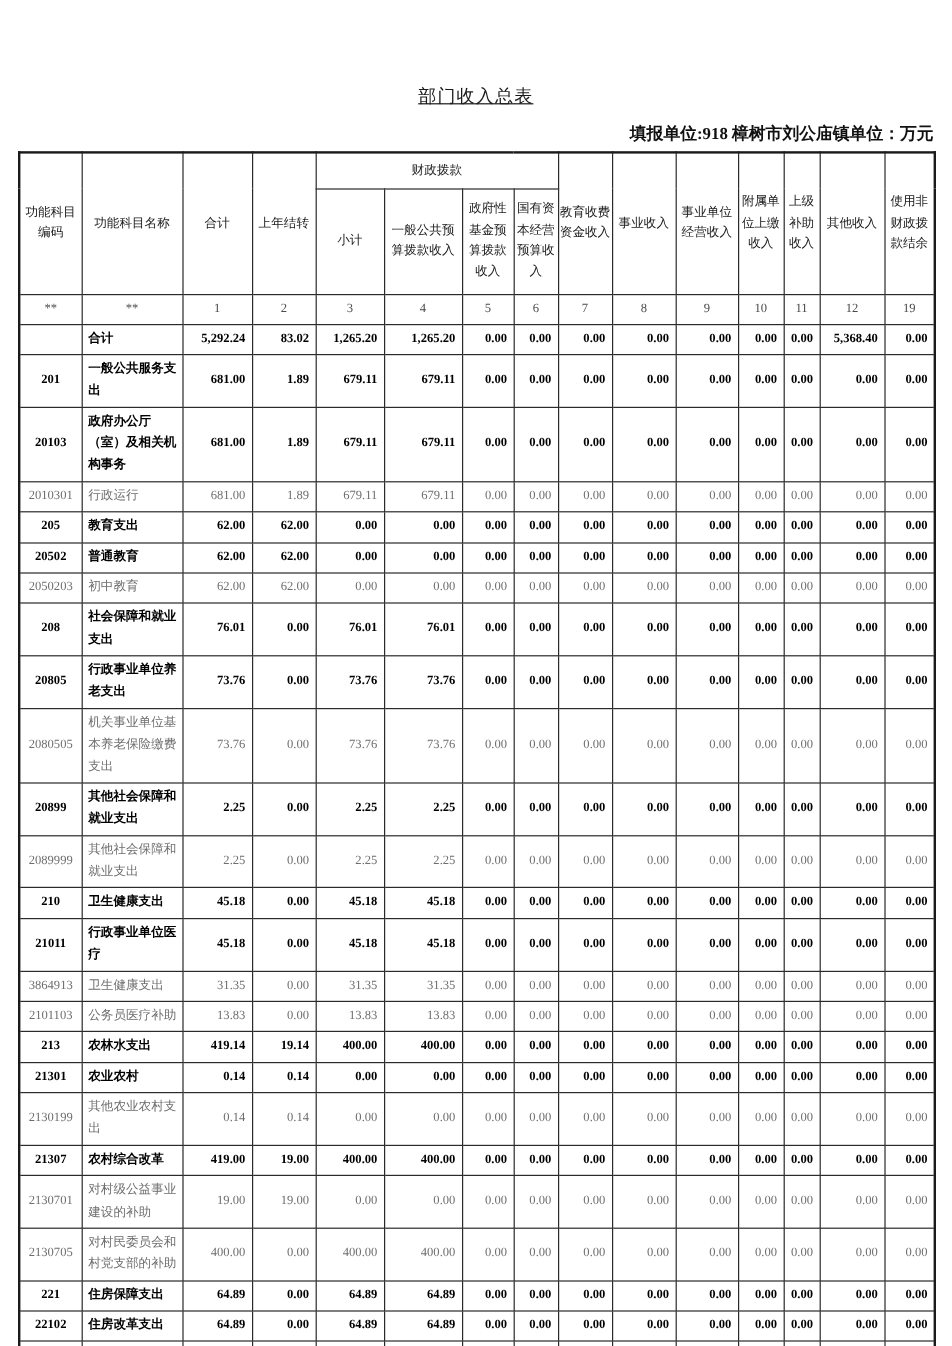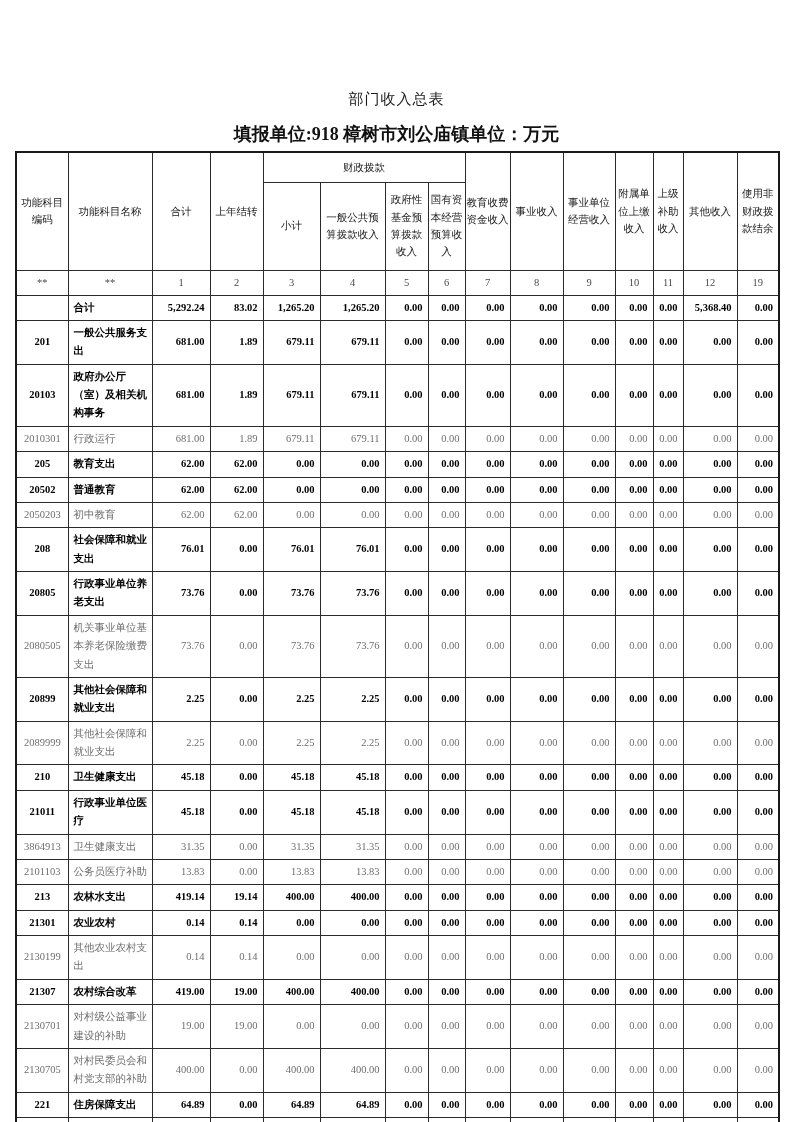--- a/index.html
+++ b/index.html
@@ -6,32 +6,33 @@
   html, body { background: #ffffff; }
   body {
     width: 793px; height: 1122px;
     font-family: "Liberation Serif", "DejaVu Serif", serif;
     color: #000;
     position: relative;
     overflow: hidden;
   }
   .page { width: 793px; height: 1122px; position: relative; }
   .doc-title {
-    padding-top: 90px;
+    padding-top: 71px;
     text-align: center;
     font-size: 15px;
     letter-spacing: 1px;
     color: #1a1a1a;
+    text-decoration: underline;
   }
   .subheader {
     display: flex;
-    justify-content: center;
+    justify-content: flex-end;
     align-items: flex-end;
     margin: 13px 15px 5px 15px;
-    font-size: 18px;
+    font-size: 14px;
     font-weight: bold;
     color: #111;
   }
   table.income-table {
     table-layout: fixed;
     border-collapse: collapse;
     width: 763px;
     margin: 0 15px;
     border: 2px solid #1a1a1a;
   }

